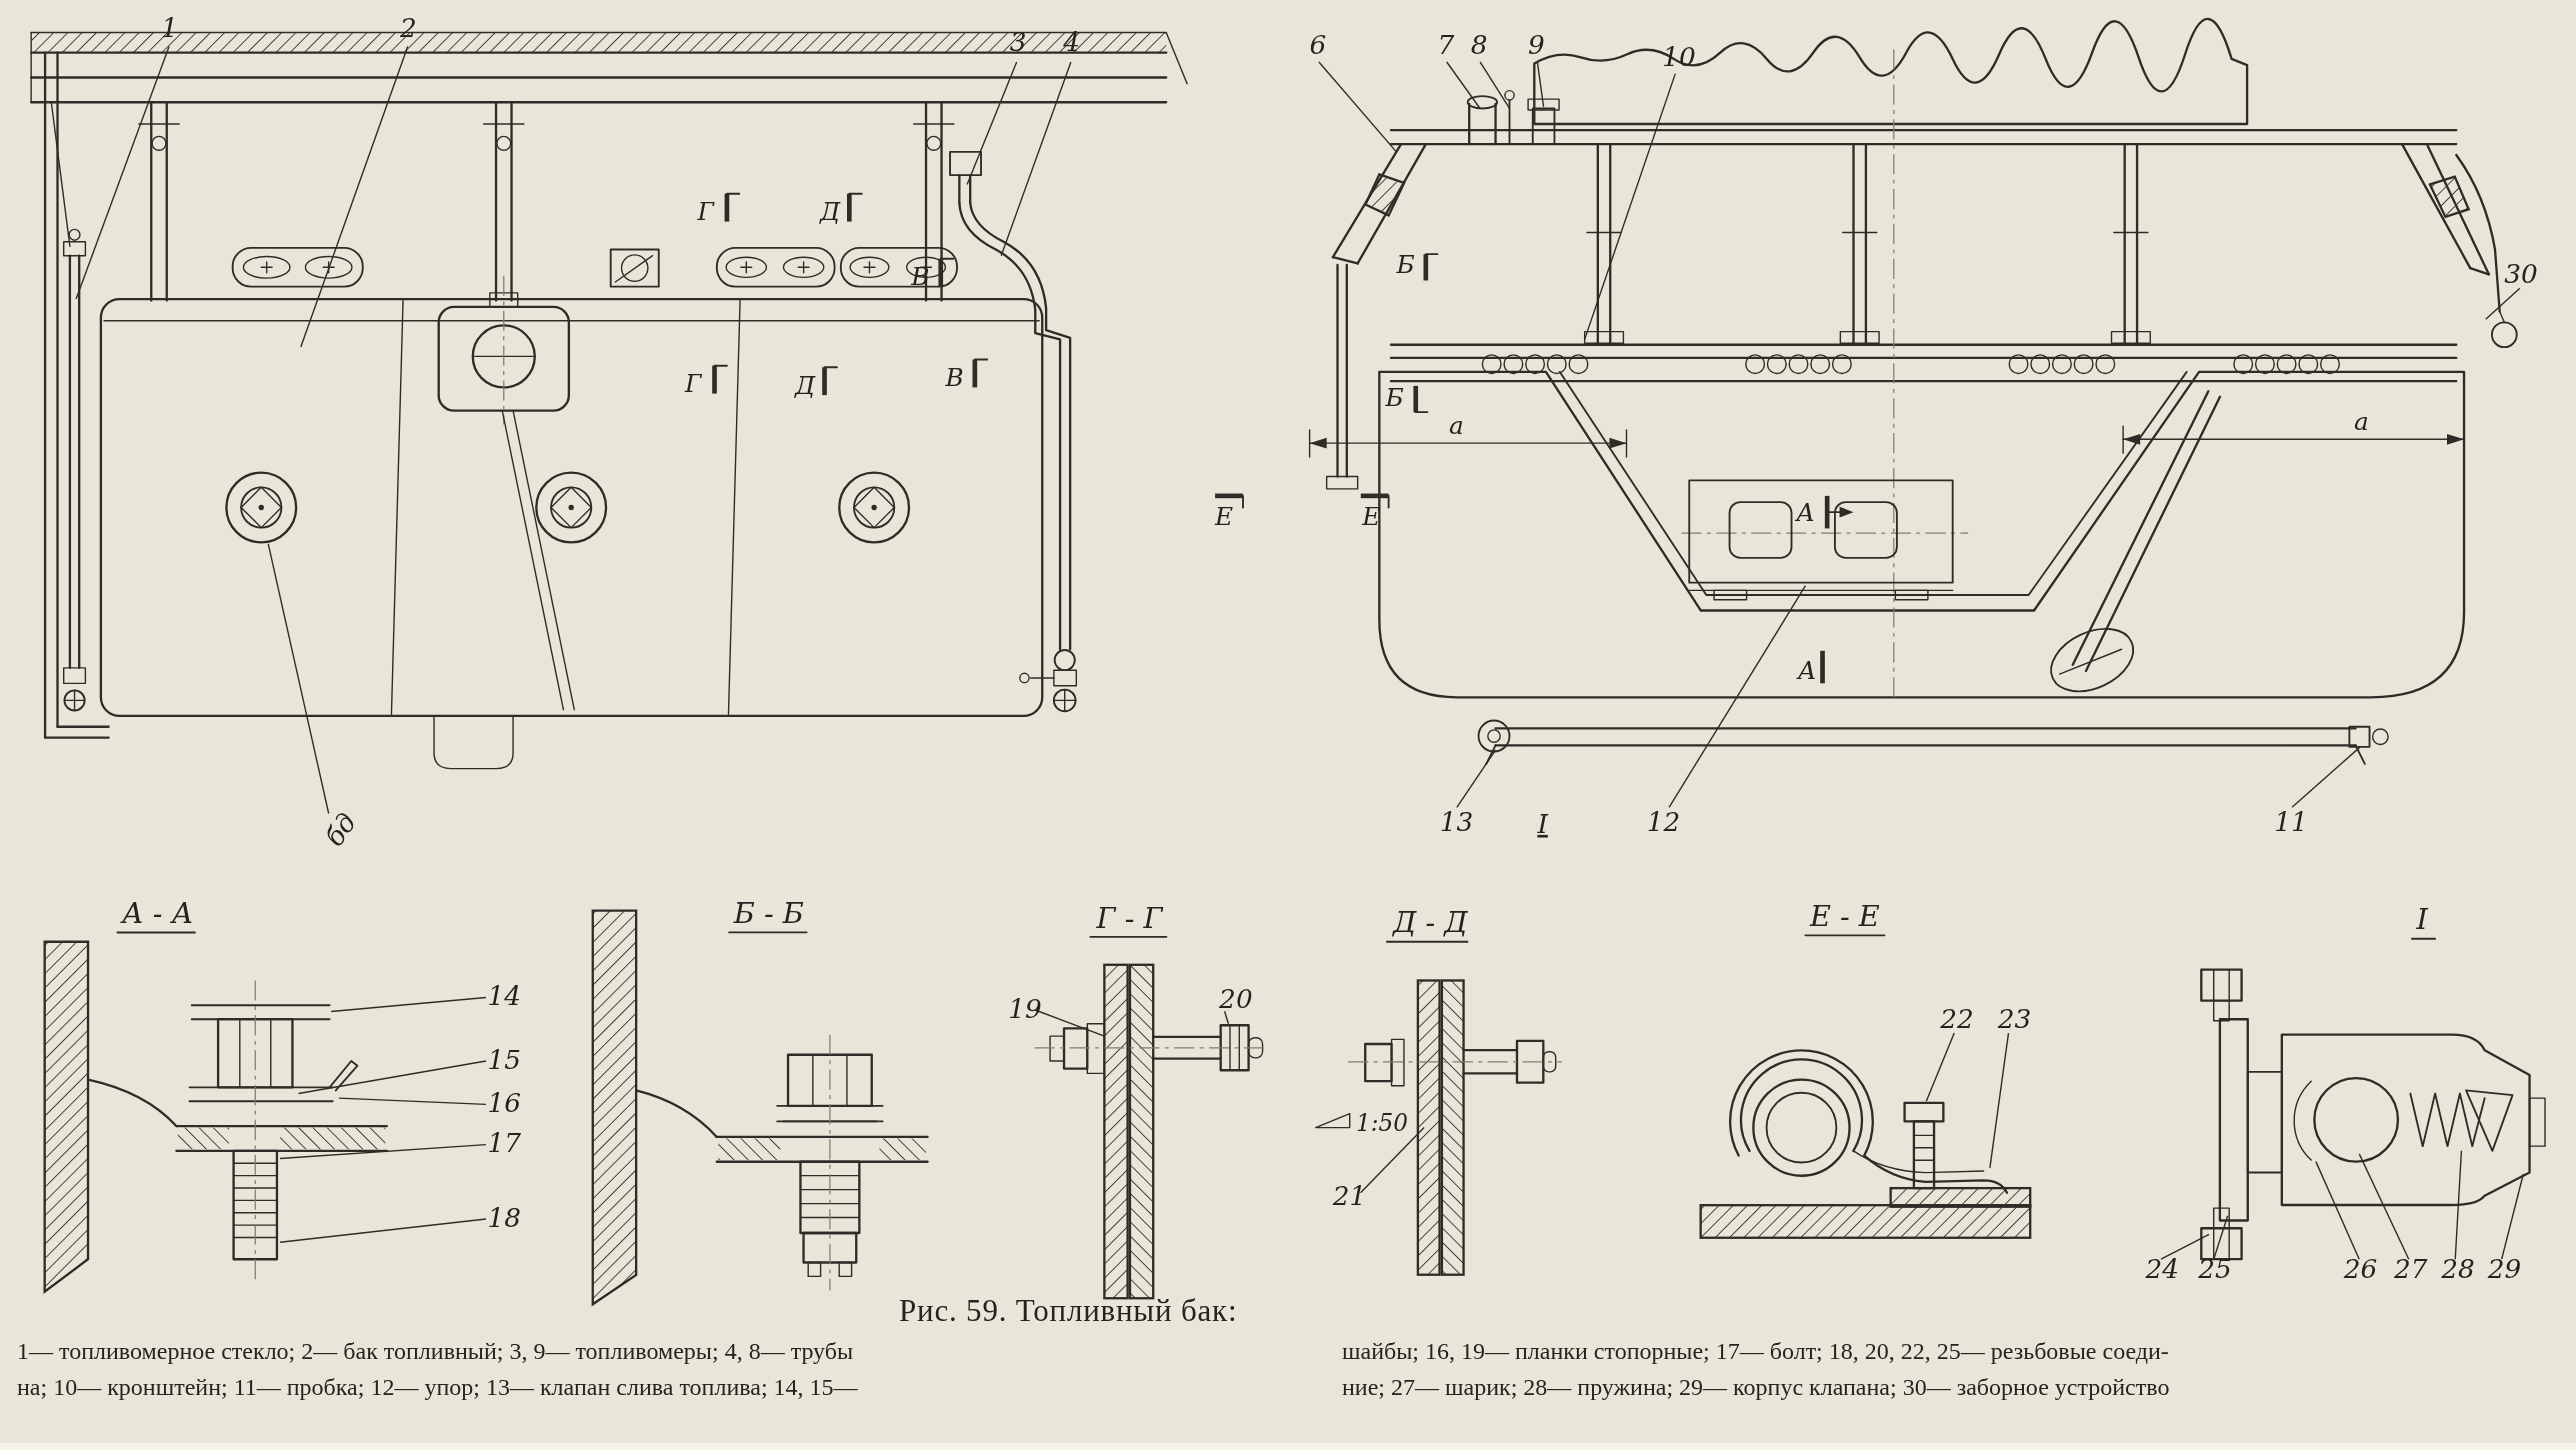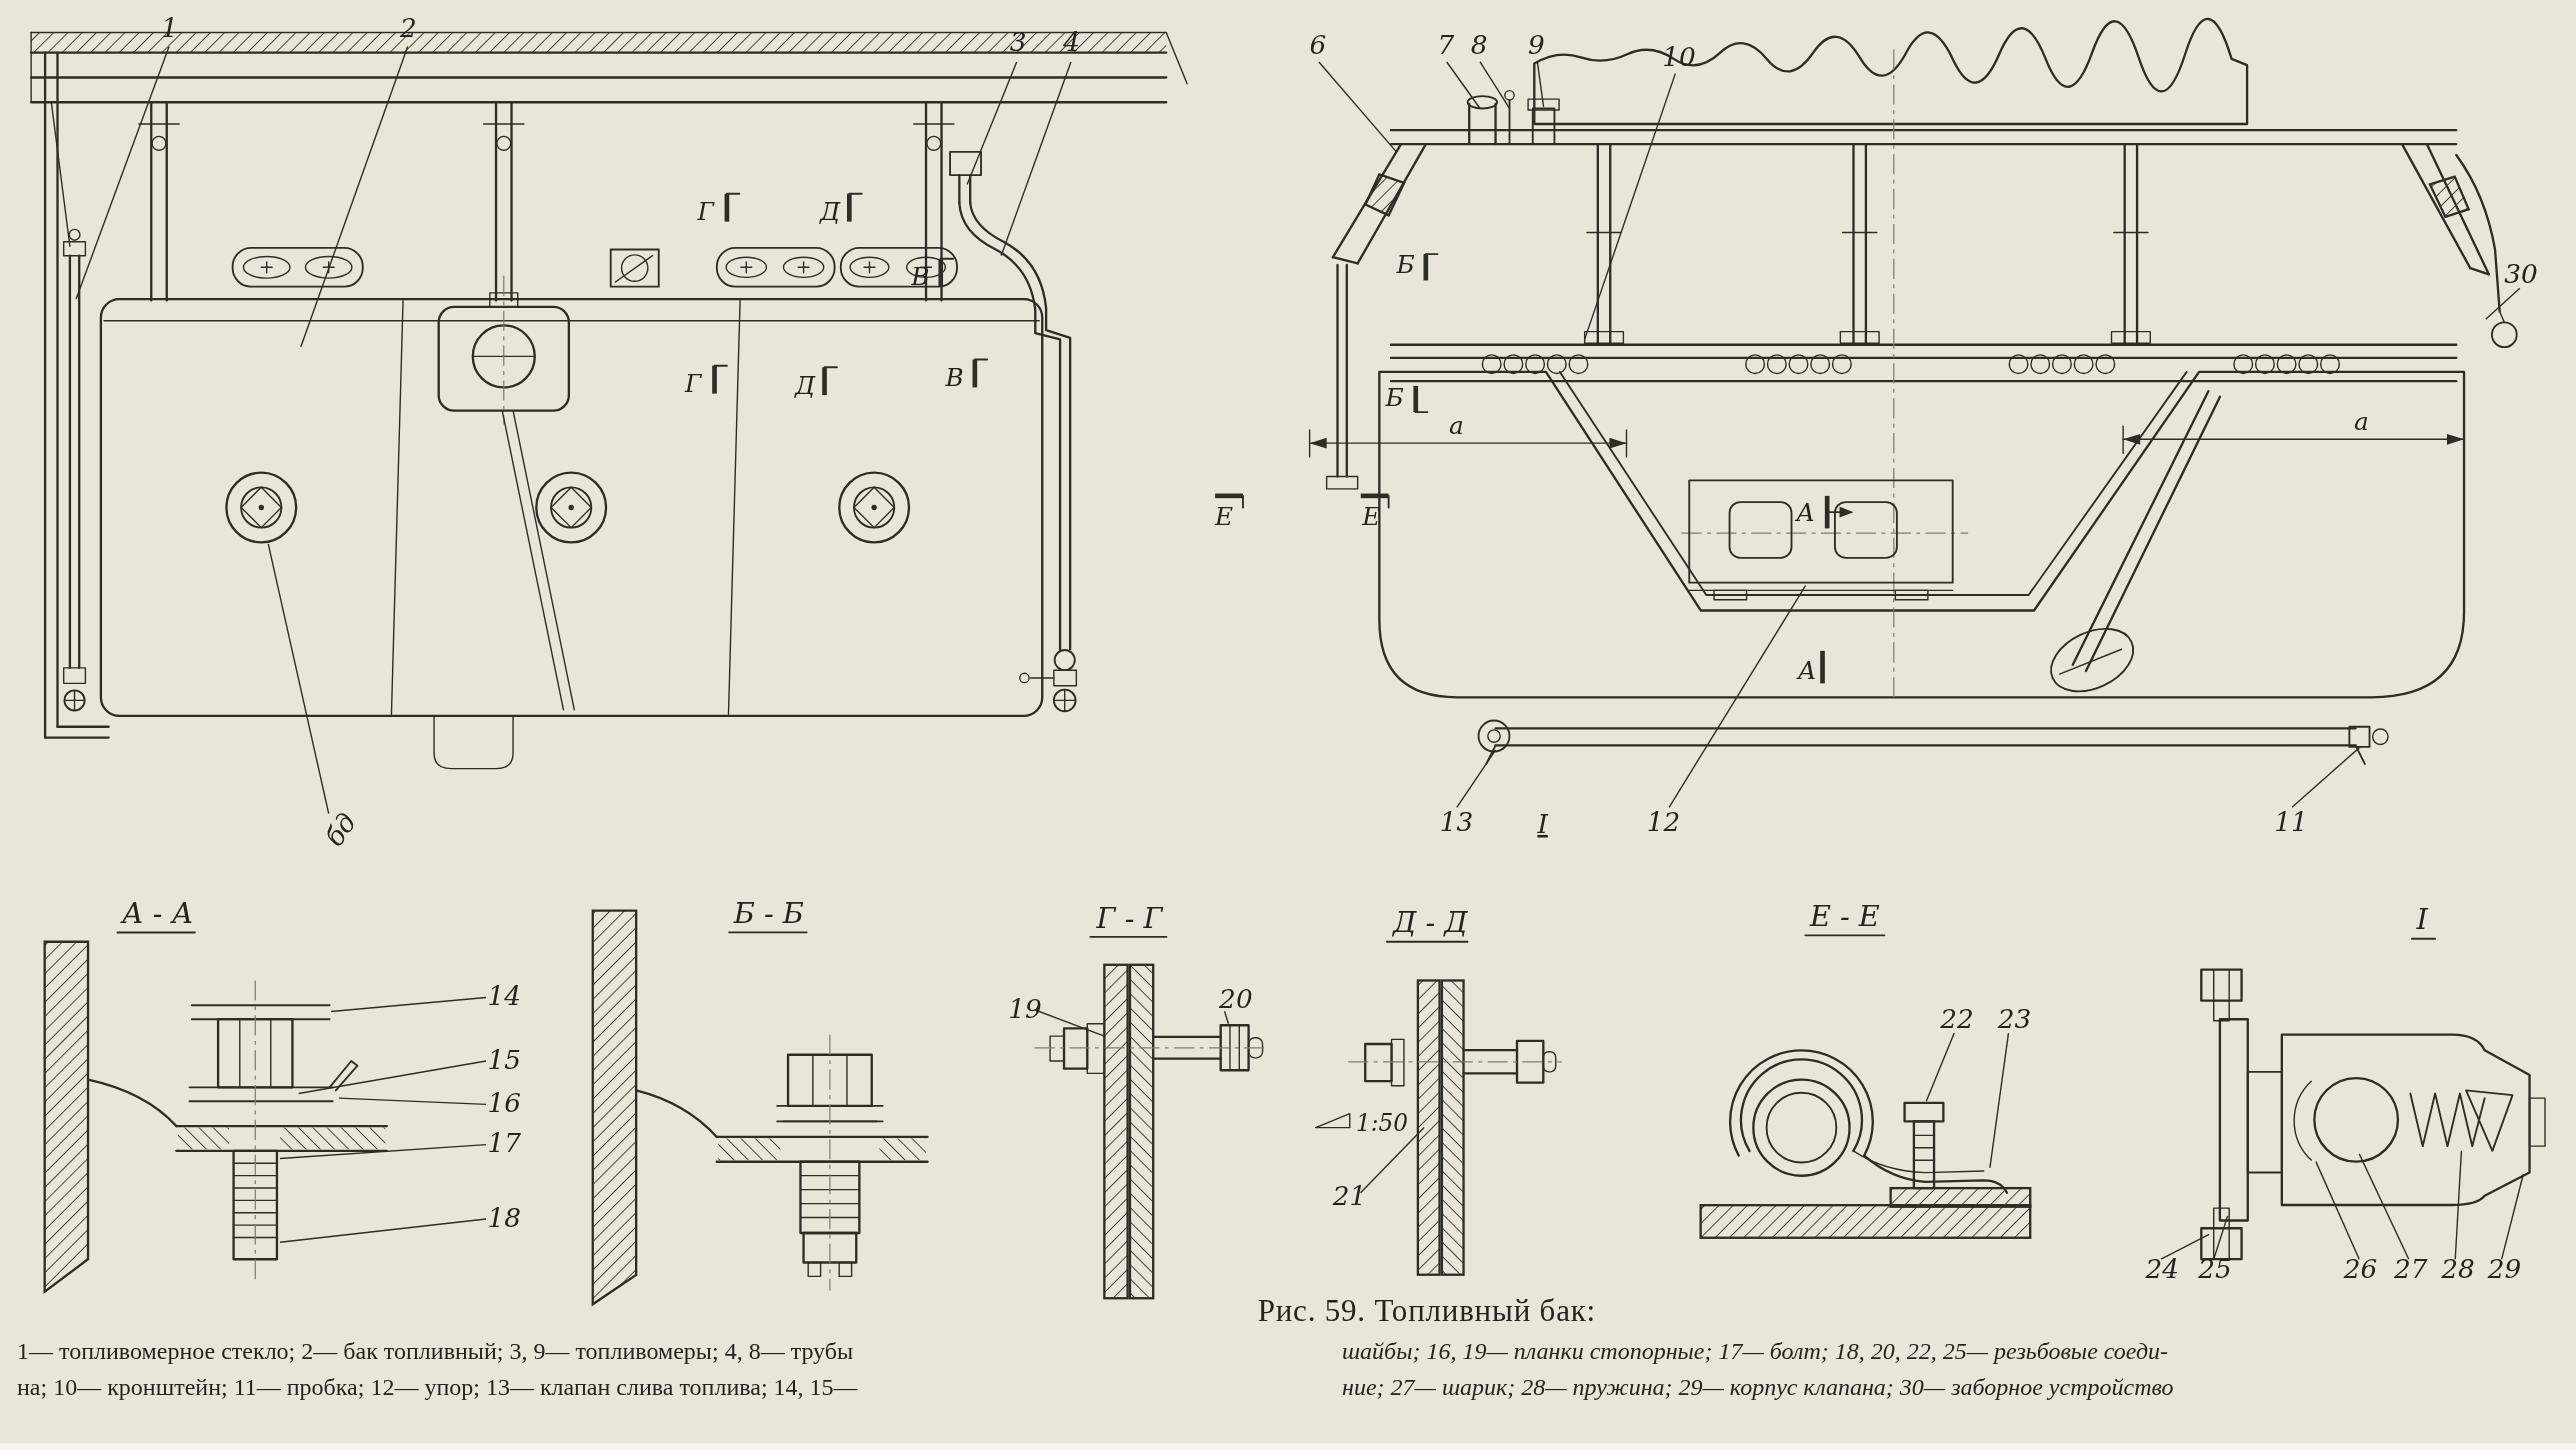--- a/index.html
+++ b/index.html
@@ -13,25 +13,25 @@
   .cl{stroke:#807c6e;stroke-width:1.6;fill:none;stroke-dasharray:26 7 5 7;}
   .leader{stroke:#2e2c26;stroke-width:1.8;fill:none;}
   .hfillA{fill:url(#hA);stroke:#2e2c26;stroke-width:3;}
   .hfillB{fill:url(#hB);stroke:#2e2c26;stroke-width:3;}
   .paper{fill:#e9e5d9;}
   text{fill:#24231f;}
   .callout{font:italic 34px "DejaVu Serif", serif;}
   .mark{font:italic 32px "DejaVu Serif", serif;}
   .seclabel{font:italic 37px "DejaVu Serif", serif;}
   .note{font:italic 30px "DejaVu Serif", serif;}
-  #caption-title{position:absolute;left:899px;top:1293px;width:697px;text-align:right;
+  #caption-title{position:absolute;left:899px;top:1293px;width:697px;text-align:left;
                  font-size:31px;letter-spacing:0.8px;}
   .legend{position:absolute;top:1333px;font-size:24px;line-height:36px;}
   #legend-left{left:17px;width:1217px;}
-  #legend-right{left:1342px;width:1231px;font-style:italic;}
+  #legend-right{left:1342px;width:1231px;}
   #bottom-strip{position:absolute;left:0;bottom:0;width:100%;height:7.7px;background:#f6f3ea;}
 </style>
 </head>
 <body>
 
 <div id="page">
 
 <svg width="0" height="0" aria-hidden="true">
   <defs>
     <pattern id="hA" width="13" height="13" patternUnits="userSpaceOnUse" patternTransform="rotate(45)">

